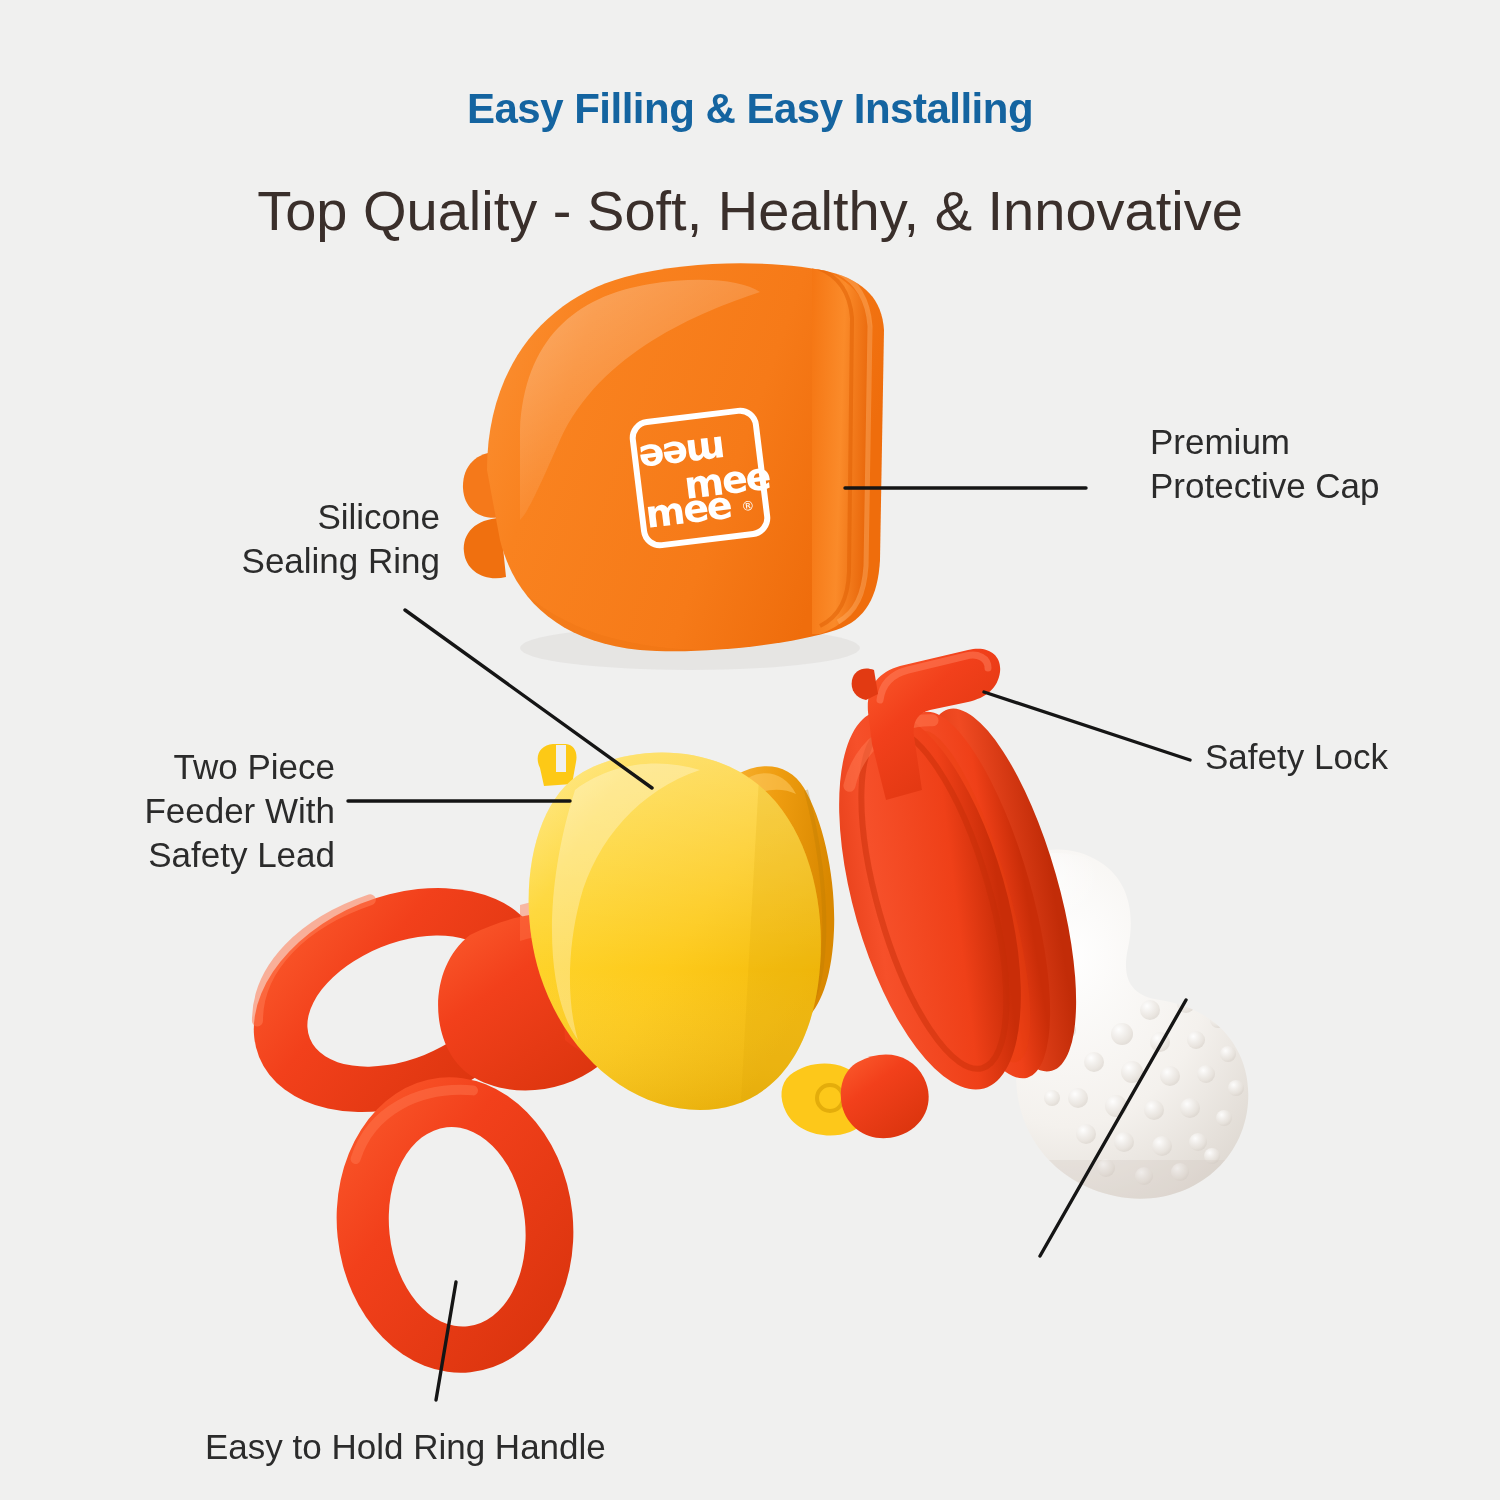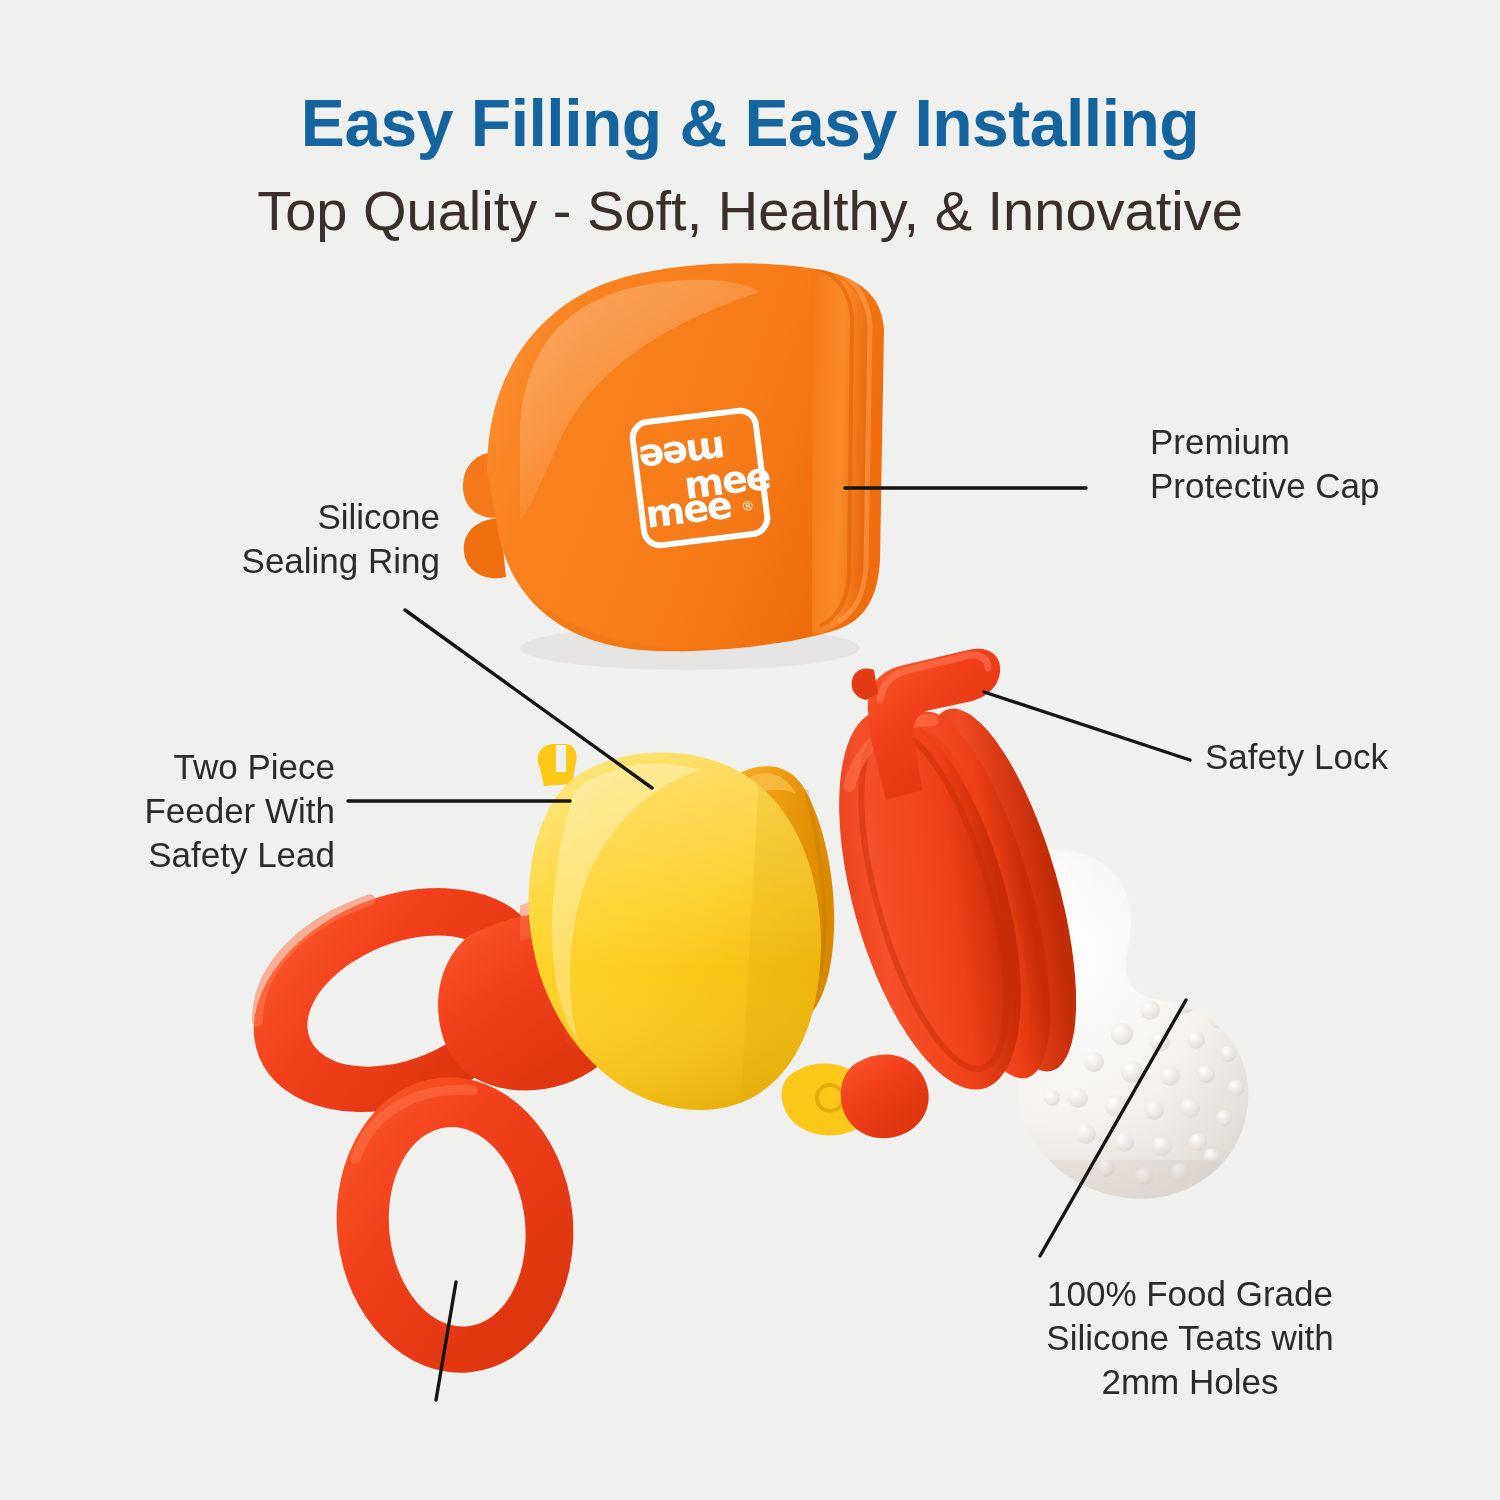--- a/index.html
+++ b/index.html
@@ -10,21 +10,21 @@
     font-family:"Liberation Sans","DejaVu Sans",sans-serif;
     overflow:hidden;
     position:relative;
   }
   #stage{position:absolute;left:0;top:0;width:1500px;height:1500px;}
 
   
   .headline{
     position:absolute;left:0;top:85px;width:1500px;
     text-align:center;
-    font-size:66px;font-weight:bold;
+    font-size:42px;font-weight:bold;
     letter-spacing:-0.5px;
     color:#1464a0;
     font-family:"Liberation Sans","DejaVu Sans",sans-serif;
   }
   .subhead{
     position:absolute;left:0;top:178px;width:1500px;
     text-align:center;
     font-size:56px;font-weight:normal;
     color:#3a2f2b;
     letter-spacing:0px;
@@ -373,24 +373,22 @@
 
   <div class="label r" style="left:150px;top:495px;width:290px;">Silicone
 Sealing Ring</div>
 
   <div class="label l" style="left:1205px;top:735px;width:280px;">Safety Lock</div>
 
   <div class="label r" style="left:55px;top:745px;width:280px;">Two Piece
 Feeder With
 Safety Lead</div>
 
-  <div class="label c" style="left:1000px;top:1272px;width:380px;">100% Food Grade
-Silicone Teats with
-2mm Holes</div>
-
+
+  <div class="label l" style="left:205px;top:1425px;width:560px;">Easy to Hold Ring Handle</div>
 
   <div style="position:absolute;left:638px;top:418px;width:126px;height:126px;
               transform:rotate(-7deg);pointer-events:none;">
     <div style="position:absolute;left:6px;top:12px;color:#ffffff;font-size:38px;
                 font-weight:bold;letter-spacing:-2px;font-family:'DejaVu Sans',sans-serif;
                 transform:rotate(180deg);transform-origin:center;">mee</div>
     <div style="position:absolute;left:46px;top:44px;color:#ffffff;font-size:38px;
                 font-weight:bold;letter-spacing:-2px;font-family:'DejaVu Sans',sans-serif;">mee</div>
     <div style="position:absolute;left:4px;top:68px;color:#ffffff;font-size:38px;
                 font-weight:bold;letter-spacing:-2px;font-family:'DejaVu Sans',sans-serif;">mee</div>

